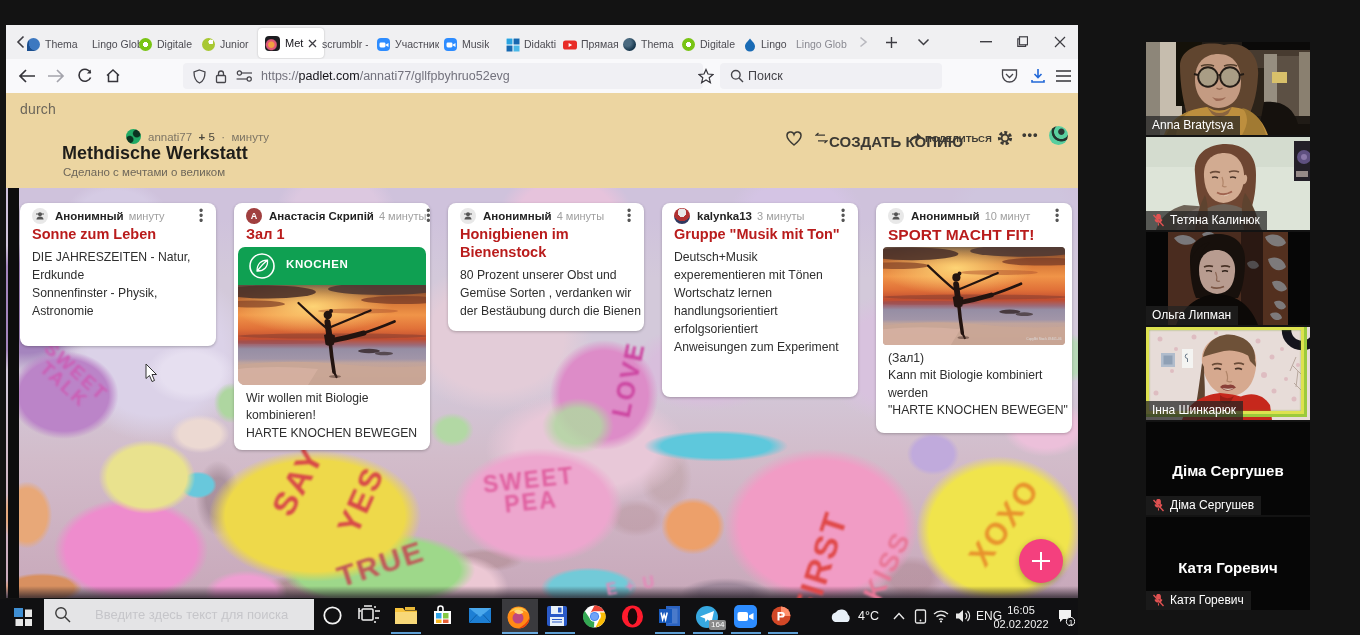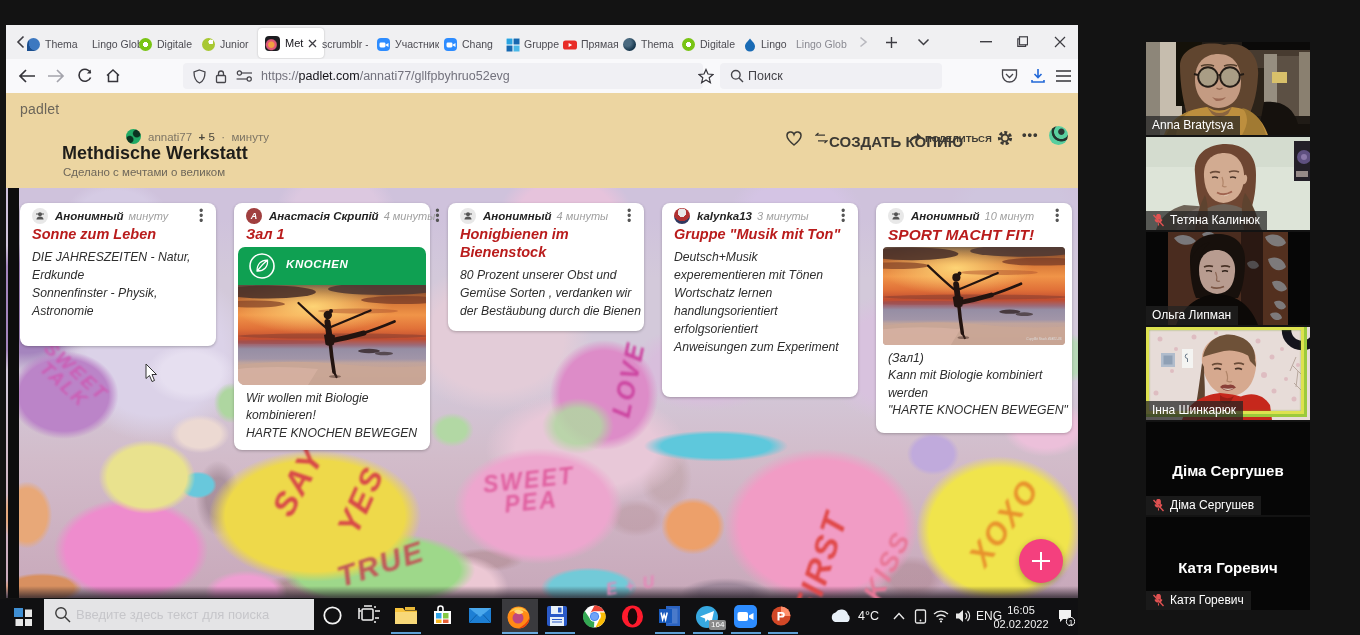--- a/index.html
+++ b/index.html
@@ -14,21 +14,21 @@
   .tab .fav { width:13px; height:13px; margin-right:5px; flex:0 0 auto; }
   .tabtxt { overflow:hidden; max-width:44px; }
   #activetab { position:absolute; left:252px; top:3px; width:66px; height:30px; background:#fff; border-radius:4px; box-shadow:0 0 2px rgba(0,0,0,.25); display:flex; align-items:center; padding:0 7px; font-size:11px; color:#15141a; }
   #navbar { left:0; top:34px; width:1072px; height:34px; background:#f9f9fb; display:flex; align-items:center; }
   #urlpill { position:absolute; left:177px; top:4px; width:520px; height:26px; background:#f0f0f4; border-radius:4px; display:flex; align-items:center; font-size:12.5px; color:#5b5b66; }
   #searchpill { position:absolute; left:714px; top:4px; width:222px; height:26px; background:#f0f0f4; border-radius:4px; display:flex; align-items:center; font-size:12.5px; color:#5b5b66; }
 
   
   #padlet { left:0; top:68px; width:1072px; height:505px; background:#ecd5a1; overflow:hidden; }
   #pheader { position:absolute; left:0; top:0; width:1072px; height:95px; background:#ecd5a1; }
-  #wall { position:absolute; left:0; top:95px; width:1072px; height:410px;font-style:italic; }
+  #wall { position:absolute; left:0; top:95px; width:1072px; height:410px; }
 
   .card { position:absolute; background:#fff; border-radius:8px; box-shadow:0 1px 3px rgba(0,0,0,.25); width:196px; }
   .chead { display:flex; align-items:center; padding:8px 8px 0 12px; height:18px; }
   .cava { width:16px; height:16px; border-radius:50%; background:#e8e8e8; margin-right:7px; flex:0 0 auto; display:flex; align-items:center; justify-content:center; }
   .cname { font-size:11.5px; font-weight:bold; color:#222; white-space:nowrap; }
   .ctime { font-size:11px; color:#a0a0a0; margin-left:5px; white-space:nowrap; }
   .ckebab { margin-left:auto; color:#555; font-size:12px; letter-spacing:0; line-height:5px; text-align:center; width:14px; }
   .ctitle { font-weight:bold; font-size:14.5px; color:#b91c1c; padding:5px 12px 0 12px; line-height:17.5px; }
   .cbody { font-size:12.2px; color:#2e2e2e; padding:4.5px 12px 0 12px; line-height:18px; white-space:nowrap; }
 
@@ -135,32 +135,32 @@
           </span>
           <span class="tabtxt">Участники</span>
         </div>
       <div class="tab" style="left:438px">
           <span class="fav" style="background:#2d8cff;border-radius:4px;position:relative">
             <svg width="14" height="14" viewBox="0 0 14 14" style="position:absolute">
               <rect x="2.5" y="4.5" width="6" height="5" rx="1.4" fill="#fff"></rect>
               <path d="M9 6.5 L11.5 5 V9 L9 7.5z" fill="#fff"></path>
             </svg>
           </span>
-          <span class="tabtxt">Chang</span>
+          <span class="tabtxt">Musik</span>
         </div>
       <div class="tab" style="left:500px">
           <span class="fav" style="position:relative;background:#fff">
             <svg width="14" height="14" viewBox="0 0 14 14" style="position:absolute">
               <rect x="0.5" y="0.5" width="6" height="6" fill="#29a3e0"></rect>
               <rect x="7.5" y="0.5" width="6" height="6" fill="#1668b0"></rect>
               <rect x="0.5" y="7.5" width="6" height="6" fill="#1668b0"></rect>
               <rect x="7.5" y="7.5" width="6" height="6" fill="#4ab8e8"></rect>
             </svg>
           </span>
-          <span class="tabtxt">Gruppe</span>
+          <span class="tabtxt">Didakti</span>
         </div>
       <div class="tab" style="left:557px">
           <span class="fav" style="position:relative">
             <svg width="14" height="14" viewBox="0 0 14 14" style="position:absolute">
               <rect x="0" y="2.5" width="14" height="9" rx="2.6" fill="#e82c27"></rect>
               <path d="M5.6 5 L9.2 7 L5.6 9z" fill="#fff"></path>
             </svg>
           </span>
           <span class="tabtxt">Прямая</span>
         </div>
@@ -250,21 +250,21 @@
       <svg class="abs" style="left:1024px;top:9px" width="16" height="16" viewBox="0 0 16 16">
           <path d="M8 1 V9 M4.5 6 L8 9.5 L11.5 6" stroke="#2268d8" stroke-width="1.6" fill="none"></path>
           <path d="M2 12 V14 H14 V12" stroke="#2268d8" stroke-width="1.6" fill="none"></path>
         </svg>
       <svg class="abs" style="left:1050px;top:11px" width="15" height="12" viewBox="0 0 15 12">
           <path d="M0 1 H15 M0 6 H15 M0 11 H15" stroke="#35343a" stroke-width="1.5"></path>
         </svg>
     </div>
     <div id="padlet" class="abs">
       <div id="pheader">
-        <div class="abs" style="left:14px;top:8px;font-size:14px;color:#6c665a;letter-spacing:0.2px">padlet</div>
+        <div class="abs" style="left:14px;top:8px;font-size:14px;color:#6c665a;letter-spacing:0.2px">durch</div>
         <div class="abs" style="left:120px;top:36px;width:15px;height:15px;border-radius:50%;background:radial-gradient(circle at 72% 30%,#1e4034 0 22%,#5ad0a0 30%),radial-gradient(circle at 25% 70%,#1e4034 0 20%,#5ad0a0 28%);background-blend-mode:multiply"></div>
         <div class="abs" style="left:142px;top:38px;font-size:11.5px;color:#7d7565">annati77&nbsp;&nbsp;<b style="color:#4a463c">+</b>&nbsp;<span style="color:#4a463c">5</span>&nbsp;&nbsp;·&nbsp;&nbsp;минуту</div>
         <div class="abs" style="left:56px;top:50px;font-size:18px;font-weight:bold;color:#1f1e1a">Methdische Werkstatt</div>
         <div class="abs" style="left:57px;top:73px;font-size:11.5px;color:#6e675a">Сделано с мечтами о великом</div>
         <svg class="abs" style="left:780px;top:38px" width="16" height="15" viewBox="0 0 16 15">
             <path d="M8 14 C3 10 1 7.5 1 4.8 A3.6 3.6 0 0 1 8 3.4 A3.6 3.6 0 0 1 15 4.8 C15 7.5 13 10 8 14z" stroke="#3c3a34" stroke-width="1.5" fill="none"></path>
           </svg>
         <svg class="abs" style="left:809px;top:39px" width="13" height="12" viewBox="0 0 13 12">
             <path d="M3.5 1 L1 3.2 H10 M9.5 11 L12 8.8 H3" stroke="#3c3a34" stroke-width="1.3" fill="none"></path>
           </svg>
@@ -464,21 +464,21 @@
         <rect x="0" y="0" width="9" height="9" fill="#3f8fd4"></rect>
         <rect x="11" y="1.5" width="7" height="7.5" fill="#e8e8e8"></rect>
         <rect x="1.5" y="11" width="7.5" height="7" fill="#e8e8e8"></rect>
         <rect x="11" y="11" width="7" height="7" fill="#e8e8e8"></rect>
       </svg>
     <div class="abs" style="left:44px;top:0;width:270px;height:31px;background:#e4e4e6;display:flex;align-items:center">
       <svg style="margin-left:10px" width="17" height="17" viewBox="0 0 17 17">
           <circle cx="7" cy="7" r="5.2" stroke="#3a3a3a" stroke-width="1.4" fill="none"></circle>
           <path d="M11 11 L16 16" stroke="#3a3a3a" stroke-width="1.4"></path>
         </svg>
-      <span style="margin-left:5px;font-size:13px;color:#c6c6ca">Введите здесь текст для поиска</span>
+      <span style="margin-left:24px;font-size:13px;color:#c6c6ca">Введите здесь текст для поиска</span>
     </div>
     <div class="tb-ico" style="left:322px"><svg width="21" height="21" viewBox="0 0 21 21">
           <circle cx="10.5" cy="10.5" r="8.2" stroke="#f2f2f2" stroke-width="1.8" fill="none"></circle>
         </svg></div>
     <div class="tb-ico" style="left:358px"><svg width="22" height="20" viewBox="0 0 22 20">
           <rect x="4" y="4" width="11" height="11" rx="1" stroke="#f2f2f2" stroke-width="1.5" fill="none"></rect>
           <path d="M17 3 V1 M20 6 H22 M17 16 V18 M1 6 H3 M17 6 H21 M17 13 H21" stroke="#f2f2f2" stroke-width="1.5"></path>
           <path d="M6 1 H14 M1 3 V14" stroke="#f2f2f2" stroke-width="1.5"></path>
         </svg></div>
     <div class="tb-ico" style="left:394px"><svg width="24" height="20" viewBox="0 0 24 20">

